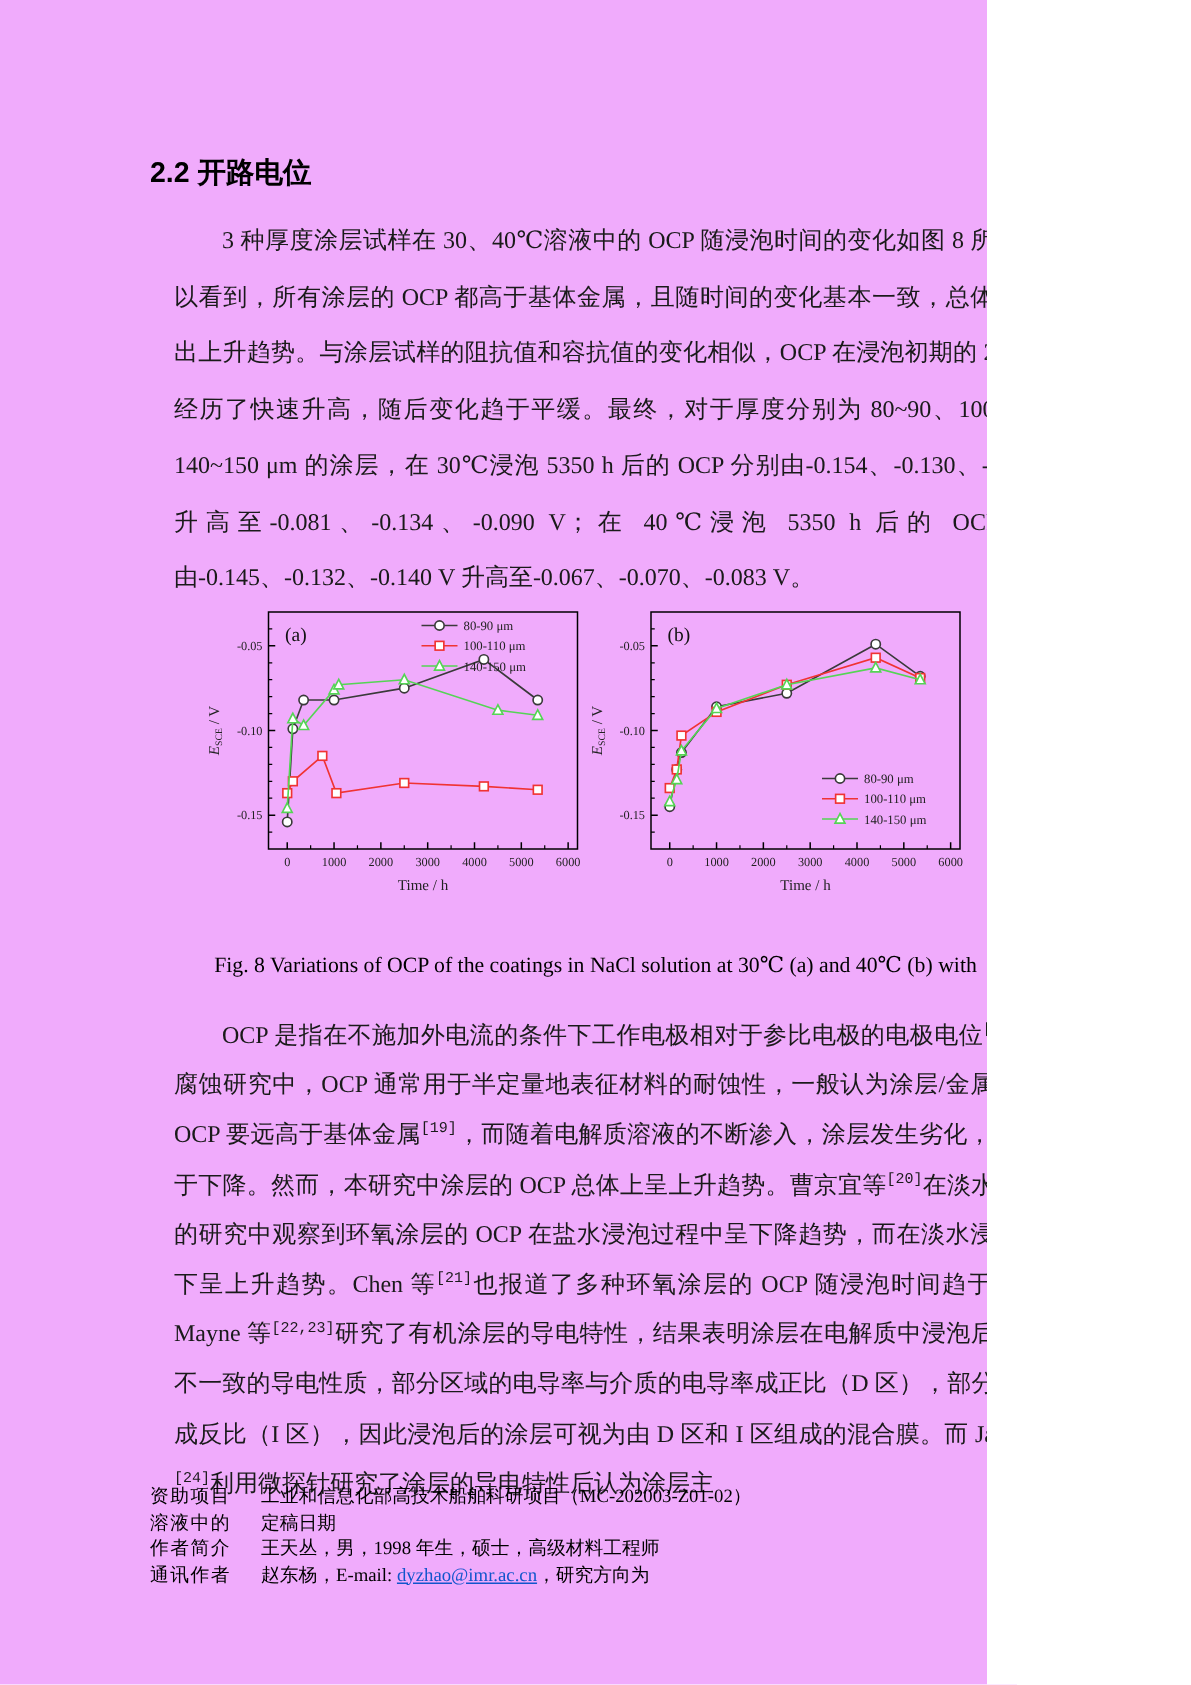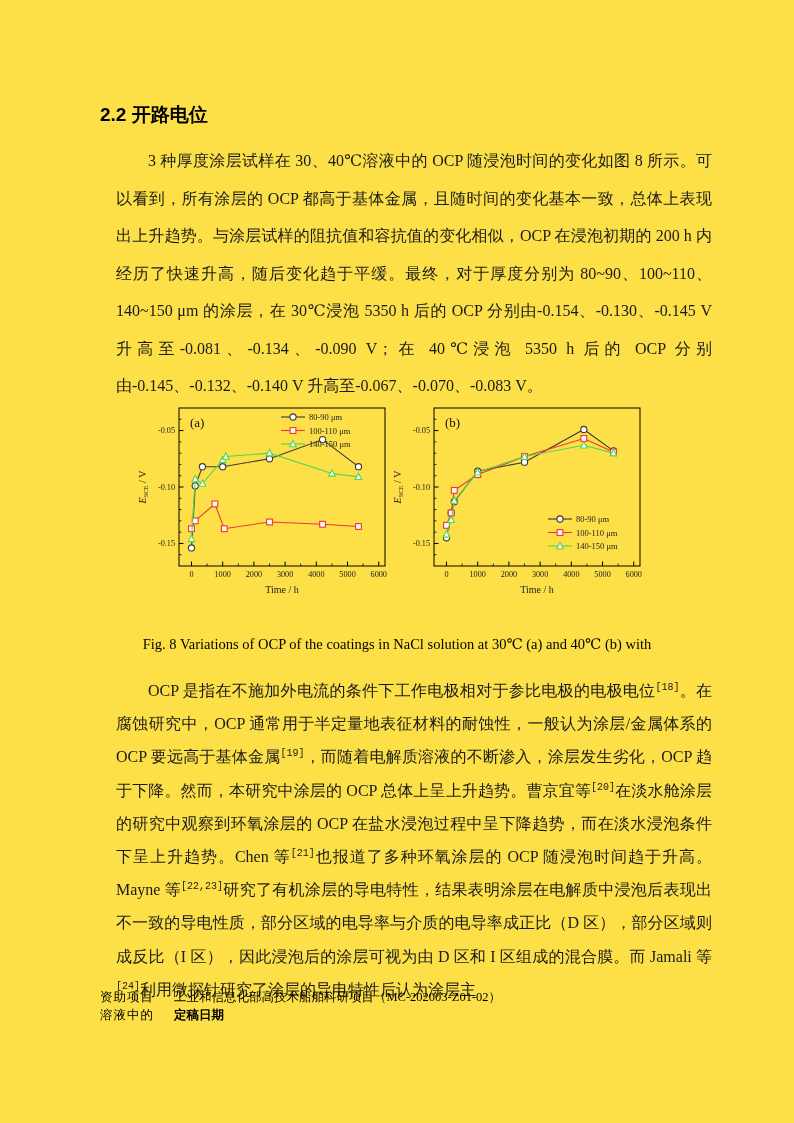--- a/index.html
+++ b/index.html
@@ -1,19 +1,19 @@
 <!DOCTYPE html>
 <html><head>
 <meta charset="utf-8">
 <style>
   html,body{margin:0;padding:0;background:#ffffff;}
   .page{
     position:relative;
-    width:794px;height:1123px;
-    background:#fde047;
+    width:658px;height:1123px;
+    background:#f0abfc;
     font-family:"Liberation Serif","DejaVu Serif",serif;
     color:#111;
     overflow:hidden;
   }
   .heading{
     position:absolute;left:100px;top:102px;width:594px;
     font-family:"Liberation Sans","DejaVu Sans",sans-serif;
     font-weight:bold;font-size:19px;color:#000;
   }
   .para{
@@ -32,21 +32,21 @@
   .caption-cn{top:612px;font-size:14.5px;}
   .caption-en1{top:636px;font-size:14.5px;text-align:center;}
   .caption-en2{top:659px;font-size:14.5px;}
   .footer{
     position:absolute;left:100px;top:989px;width:596px;
     font-size:12.5px;line-height:17.5px;color:#000;
   }
   .footer .frow{white-space:nowrap;}
   .footer .flabel{letter-spacing:1px;}
   .footer .ftext{margin-left:20px;}
-  .footer .fgap{font-weight:bold;}
+  .footer .fgap{}
   .email-link{color:#1155cc;text-decoration:underline;cursor:pointer;}
   svg text{font-family:"Liberation Serif","DejaVu Serif",serif;}
 </style>
 </head>
 <body>
 
 <div class="page">
 
   <div class="heading">2.2 开路电位</div>
 
@@ -228,15 +228,22 @@
 
   <div class="para para2">OCP 是指在不施加外电流的条件下工作电极相对于参比电极的电极电位<sup>[18]</sup>。在腐蚀研究中，OCP 通常用于半定量地表征材料的耐蚀性，一般认为涂层/金属体系的 OCP 要远高于基体金属<sup>[19]</sup>，而随着电解质溶液的不断渗入，涂层发生劣化，OCP 趋于下降。然而，本研究中涂层的 OCP 总体上呈上升趋势。曹京宜等<sup>[20]</sup>在淡水舱涂层的研究中观察到环氧涂层的 OCP 在盐水浸泡过程中呈下降趋势，而在淡水浸泡条件下呈上升趋势。Chen 等<sup>[21]</sup>也报道了多种环氧涂层的 OCP 随浸泡时间趋于升高。Mayne 等<sup>[22,23]</sup>研究了有机涂层的导电特性，结果表明涂层在电解质中浸泡后表现出不一致的导电性质，部分区域的电导率与介质的电导率成正比（D 区），部分区域则成反比（I 区），因此浸泡后的涂层可视为由 D 区和 I 区组成的混合膜。而 Jamali 等<sup>[24]</sup>利用微探针研究了涂层的导电特性后认为涂层主</div>
 
   <div class="footer">
     <div class="frow">
       <span class="flabel">资助项目</span><span class="ftext">工业和信息化部高技术船舶科研项目（MC-202003-Z01-02）</span>
     </div>
     <div class="frow">
       <span class="flabel">溶液中的</span><span class="ftext fgap">定稿日期</span>
     </div>
+    <div class="frow">
+      <span class="flabel">作者简介</span><span class="ftext">王天丛，男，1998 年生，硕士，高级材料工程师</span>
+    </div>
+    <div class="frow">
+      <span class="flabel">通讯作者</span><span class="ftext">赵东杨，E-mail:</span>
+      <span class="email-link">dyzhao@imr.ac.cn</span><span>，研究方向为</span>
+    </div>
   </div>
 
 </div>
 
 </body></html>

